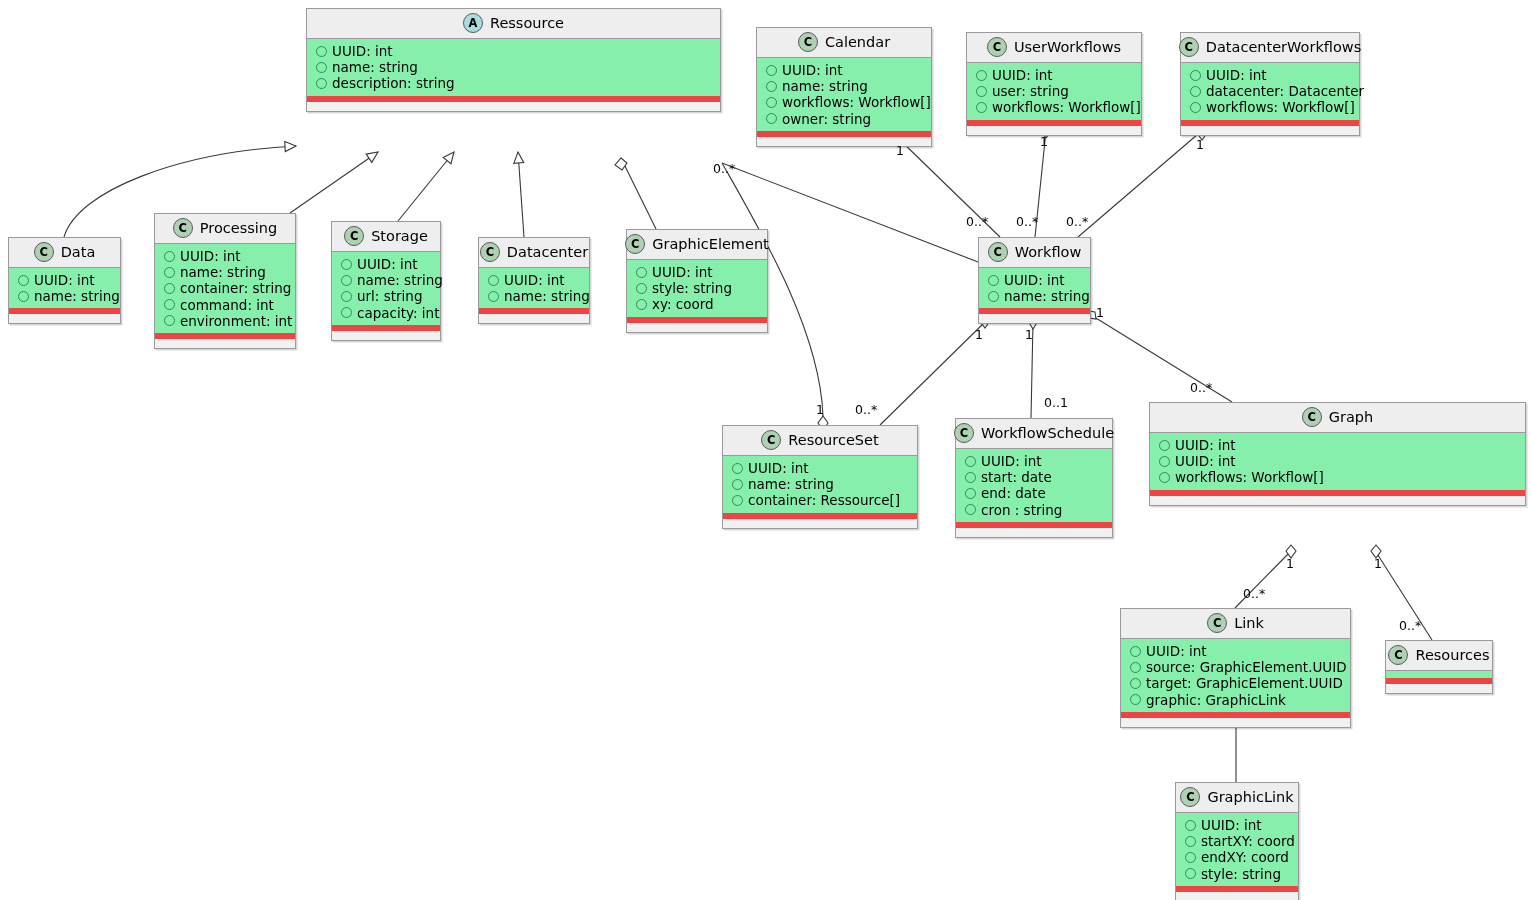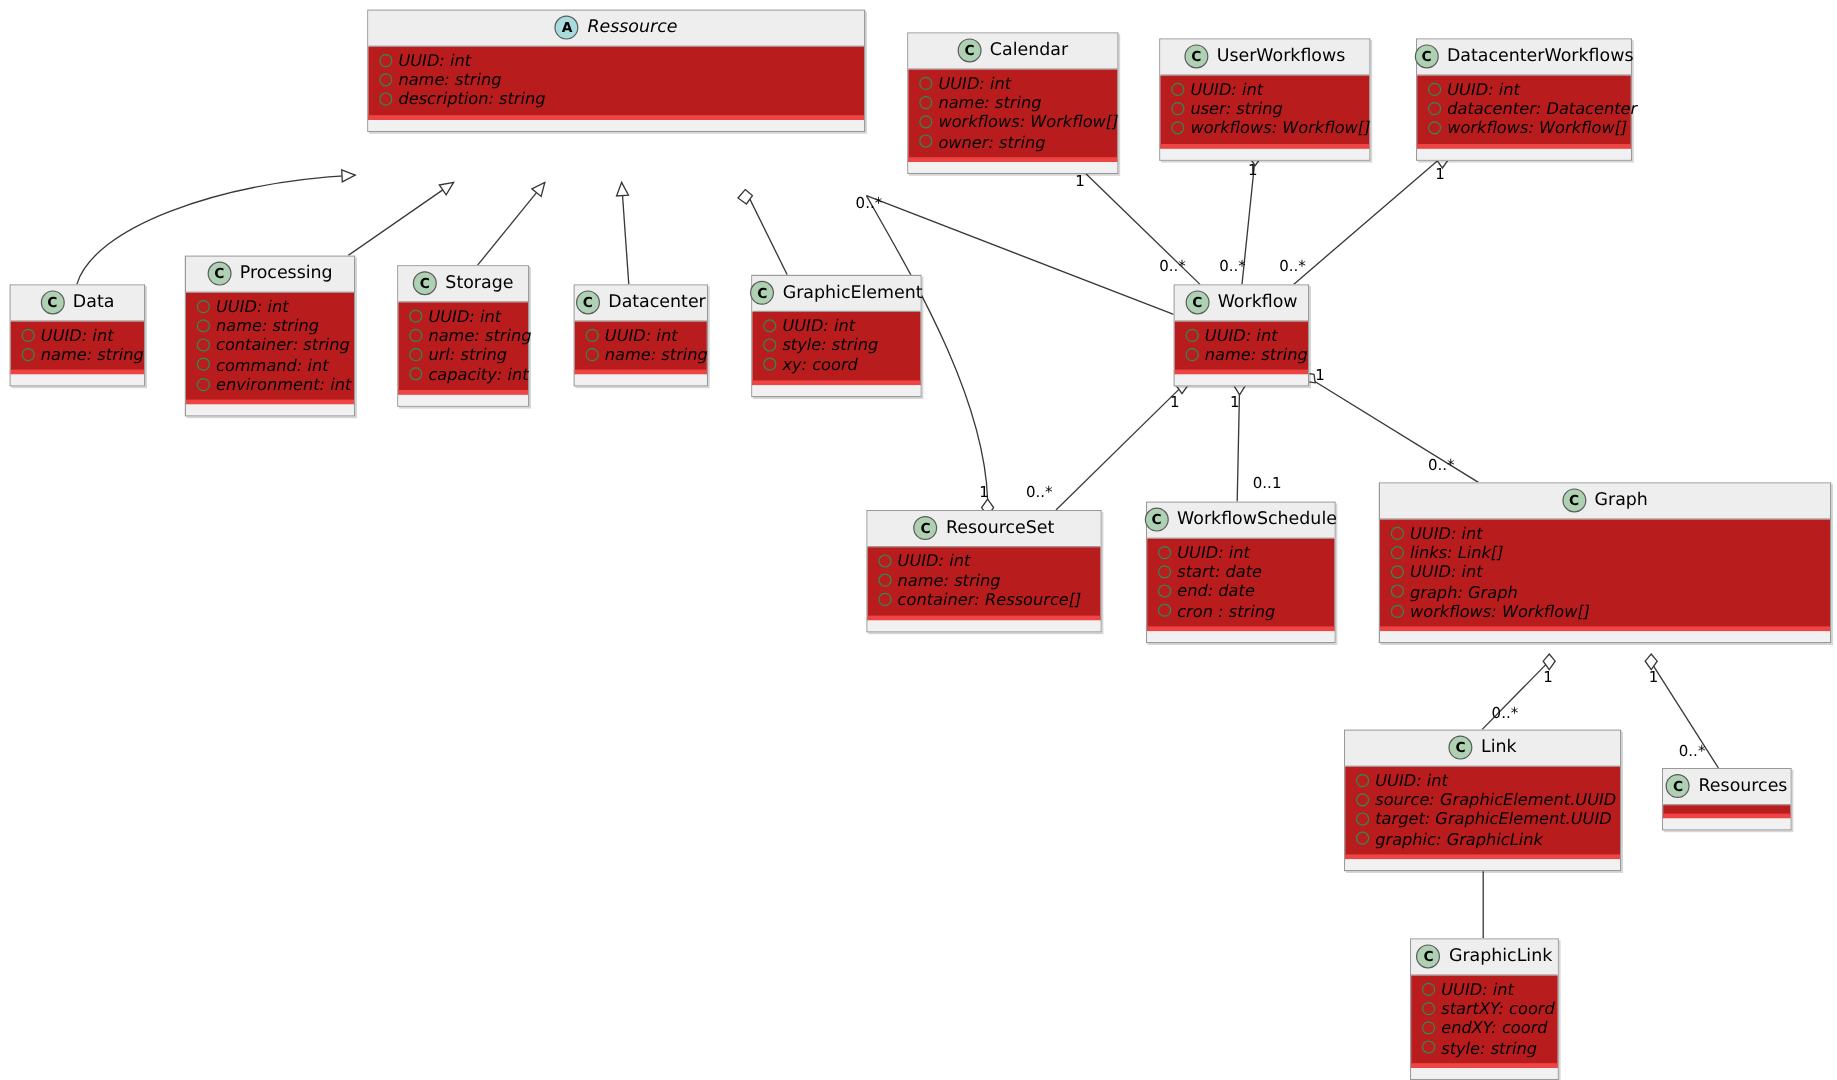--- a/index.html
+++ b/index.html
@@ -22,27 +22,26 @@
   .uhead{
     background:#eeeeee;
     border-bottom:1px solid #9a9a9a;
     padding:4px 10px 5px 10px;
     text-align:center;
     white-space:nowrap;
     font-size:14.5px;
     color:#000;
     display:flex;align-items:center;justify-content:center;gap:7px;
   }
-  .uhead.abstract .uname{font-style:italic;}
+  .uhead.abstract .uname{}
   .uname{font-size:14.5px;line-height:17px;}
   .ubody{
-    background:#b91c1c;
+    background:#86efac;
     padding:4px 8px 4px 8px;
-    border-bottom:4px solid #ef4444;
-    font-style:italic;
+    border-bottom:6px solid #ef4444;
   }
   .ubody.empty{height:7px;padding:0;}
   .ufoot{background:#f1f1f1;height:9px;}
   .attr{
     font-size:13.5px;line-height:16.2px;color:#000;white-space:nowrap;
     padding-left:1px;
   }
   .attr .vis{
     display:inline-block;width:9px;height:9px;border:1.3px solid #2e8b57;
     border-radius:50%;margin-right:5px;vertical-align:middle;
@@ -266,23 +265,21 @@
         </div>
         <div class="ufoot"></div>
       </div>
       <div class="uclass" style="left: 1149px; top: 402px; width: 377px;">
         <div class="uhead">
           <span class="badge cls">C</span>
           <span class="uname">Graph</span>
         </div>
         <div class="ubody">
           <div class="attr"><span class="vis"></span><span>UUID: int</span></div>
-          <div class="attr"><span class="vis"></span><span>links: Link[]</span></div>
-          <div class="attr"><span class="vis"></span><span>UUID: int</span></div>
-          <div class="attr"><span class="vis"></span><span>graph: Graph</span></div>
+          <div class="attr"><span class="vis"></span><span>UUID: int</span></div>
           <div class="attr"><span class="vis"></span><span>workflows: Workflow[]</span></div>
         </div>
         <div class="ufoot"></div>
       </div>
       <div class="uclass" style="left: 1120px; top: 608px; width: 231px;">
         <div class="uhead">
           <span class="badge cls">C</span>
           <span class="uname">Link</span>
         </div>
         <div class="ubody">

